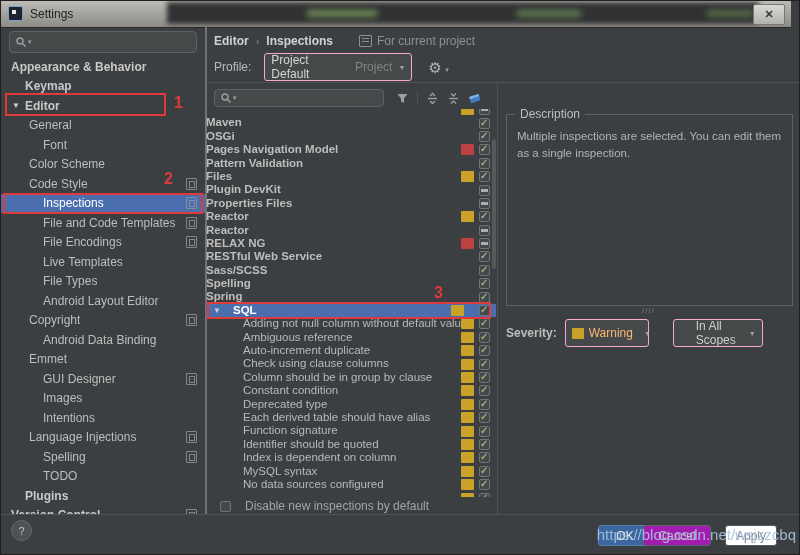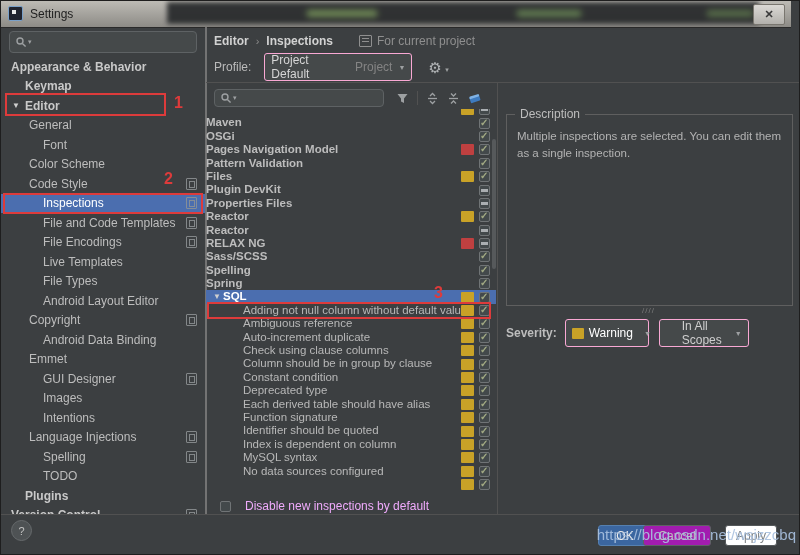--- a/index.html
+++ b/index.html
@@ -70,45 +70,45 @@
   .insp-search{width:170px;height:18px;margin-right:8px;}
   .tb-icon{width:17px;height:16px;display:flex;align-items:center;justify-content:center;margin:0 2px;}
   .tb-sep{width:1px;height:14px;background:#515151;margin:0 4px;}
   .tree{position:absolute;left:0;right:1px;top:26px;height:388px;overflow:hidden;font-size:11.5px;}
   .t-row{height:13.4px;display:flex;align-items:center;line-height:13.4px;}
   .t-row.partial-top{margin-top:-6px;}
   .t-row .tri{width:12px;margin-left:5px;}
   .t-row.parent .lbl{font-weight:bold;color:#bdbdbd;}
   .t-row.child{padding-left:37px;}
   .t-row .lbl{white-space:nowrap;overflow:hidden;min-width:0;flex:0 1 auto;color:#b8b8b8;}
-  .t-row.sel{background:var(--c-selection);}
+  .t-row.sel{background:var(--c-selection);gap:10px;}
   .t-row.sel .lbl{color:#fff;}
   .sev{width:13px;height:11px;margin-left:auto;flex:none;border-radius:1px;background:transparent;}
   .sev.warn{background:var(--c-warning);}
   .sev.error{background:var(--c-error);}
   .cb{flex:none;width:11px;height:11px;margin:0 6px 0 5px;background:#43494b;border:1px solid #707476;
       border-radius:2px;position:relative;box-sizing:border-box;}
   .cb.on::after{content:"✓";position:absolute;left:0px;top:-1px;font-size:10px;line-height:10px;
                 color:#a3ab84;font-weight:bold;}
   .cb.mixed::after{content:"";position:absolute;left:1px;right:1px;top:3px;height:3px;background:#aaaeb1;}
   .tree-thumb{position:absolute;right:1px;top:56px;width:4px;height:130px;background:#56595b;border-radius:2px;}
-  .disable-row{position:absolute;left:9px;top:416px;display:flex;align-items:center;gap:8px;color:#f0abfc;}
+  .disable-row{position:absolute;left:9px;top:416px;display:flex;align-items:center;gap:8px;color:#a3a3a3;}
   
   .right{position:absolute;left:292px;right:0;top:0;bottom:0;}
   .descbox{position:absolute;left:8px;right:6px;top:31px;height:190px;border:1px solid #5f5f5f;}
   .desc-legend{position:absolute;left:8px;top:-8px;background:#3c3f41;padding:0 5px;color:#bdbdbd;font-size:12px;}
   .desc-text{padding:13px 10px;color:#b3b3b3;line-height:1.5;font-size:11.5px;}
   .grip{position:absolute;left:50%;top:223px;transform:translateX(-50%);color:#7d7d7d;font-size:8px;letter-spacing:1px;}
   .grip::before{content:"////";}
   .severity-row{position:absolute;left:8px;top:236px;display:flex;align-items:center;}
   .sev-label{margin-right:8px;color:#bdbdbd;font-weight:bold;}
   .sev-combo{width:84px;gap:5px;}
   .sev-swatch{width:12px;height:11px;background:var(--c-warning);border-radius:1px;flex:none;}
-  .sev-value{color:#ffffff;}
-  .scope-combo{width:90px;margin-left:10px;padding-left:22px;}
+  .sev-value{color:#fdba74;}
+  .scope-combo{width:90px;margin-left:24px;padding-left:22px;}
   .scope-value{color:#cfcfcf;}
   
   .footer{position:absolute;left:0;right:0;bottom:0;height:39px;border-top:1px solid #515151;}
   .help-btn{position:absolute;left:10px;top:5px;width:19px;height:19px;border-radius:50%;background:#4e5254;
             border:1px solid #666a6c;color:#c2c2c2;display:flex;align-items:center;justify-content:center;font-size:11px;}
   .btn{position:absolute;top:10px;height:21px;border-radius:3px;box-sizing:border-box;font-size:12px;
        display:flex;align-items:center;justify-content:center;}
   .btn-ok{right:147px;width:54px;background:var(--c-ok-blue);border:1px solid #5580b0;color:#ececec;}
   .btn-cancel{right:88px;width:68px;background:#a21caf;border:1px solid #5e6264;color:#c0c0c0;}
   .btn-apply{right:22px;width:52px;background:#ffffff;border:1px solid #55595b;color:#7e8284;}
@@ -360,20 +360,25 @@
               <span class="lbl">Reactor</span>
               <span class="sev none"></span>
               <span class="cb mixed"></span>
             </div>
             <div class="t-row parent">
               <span class="lbl">RELAX NG</span>
               <span class="sev error"></span>
               <span class="cb mixed"></span>
             </div>
             <div class="t-row parent">
+              <span class="lbl">RESTful Web Service</span>
+              <span class="sev none"></span>
+              <span class="cb on"></span>
+            </div>
+            <div class="t-row parent">
               <span class="lbl">Sass/SCSS</span>
               <span class="sev none"></span>
               <span class="cb on"></span>
             </div>
             <div class="t-row parent">
               <span class="lbl">Spelling</span>
               <span class="sev none"></span>
               <span class="cb on"></span>
             </div>
             <div class="t-row parent">

